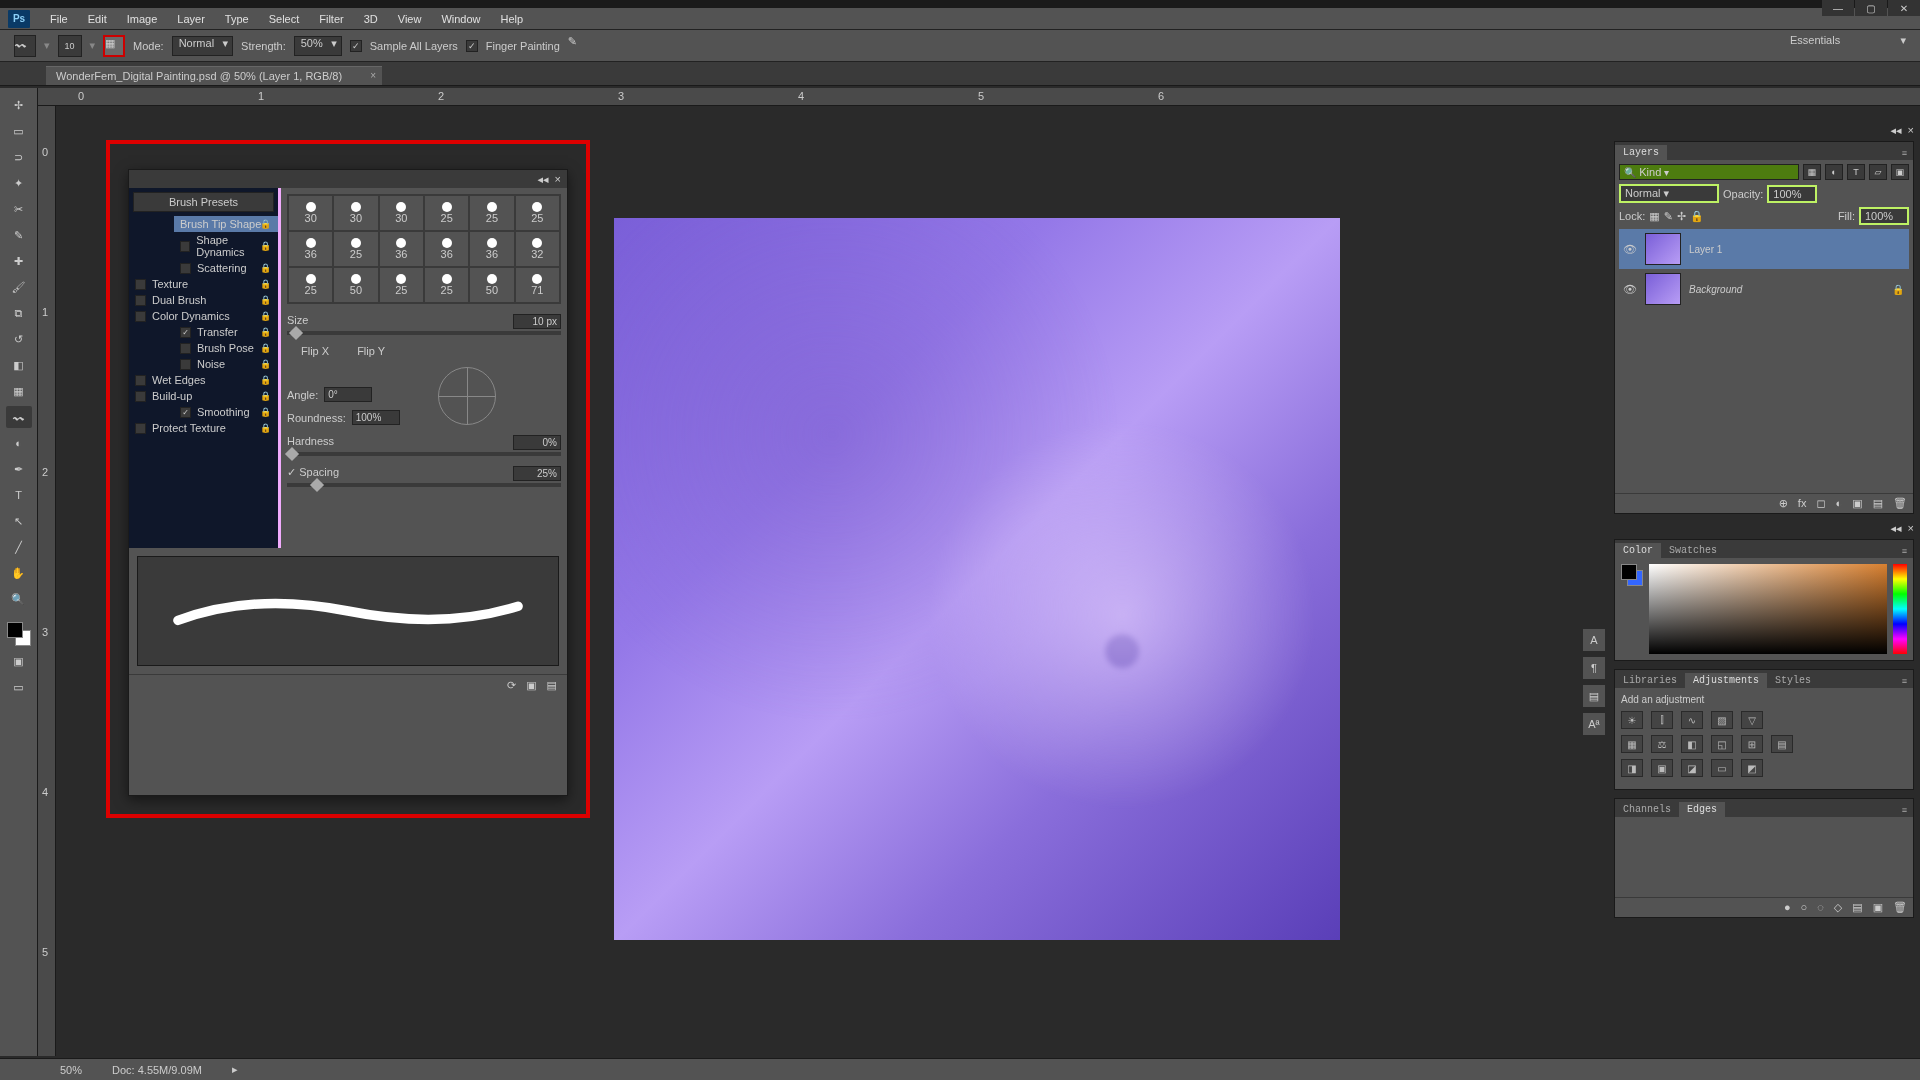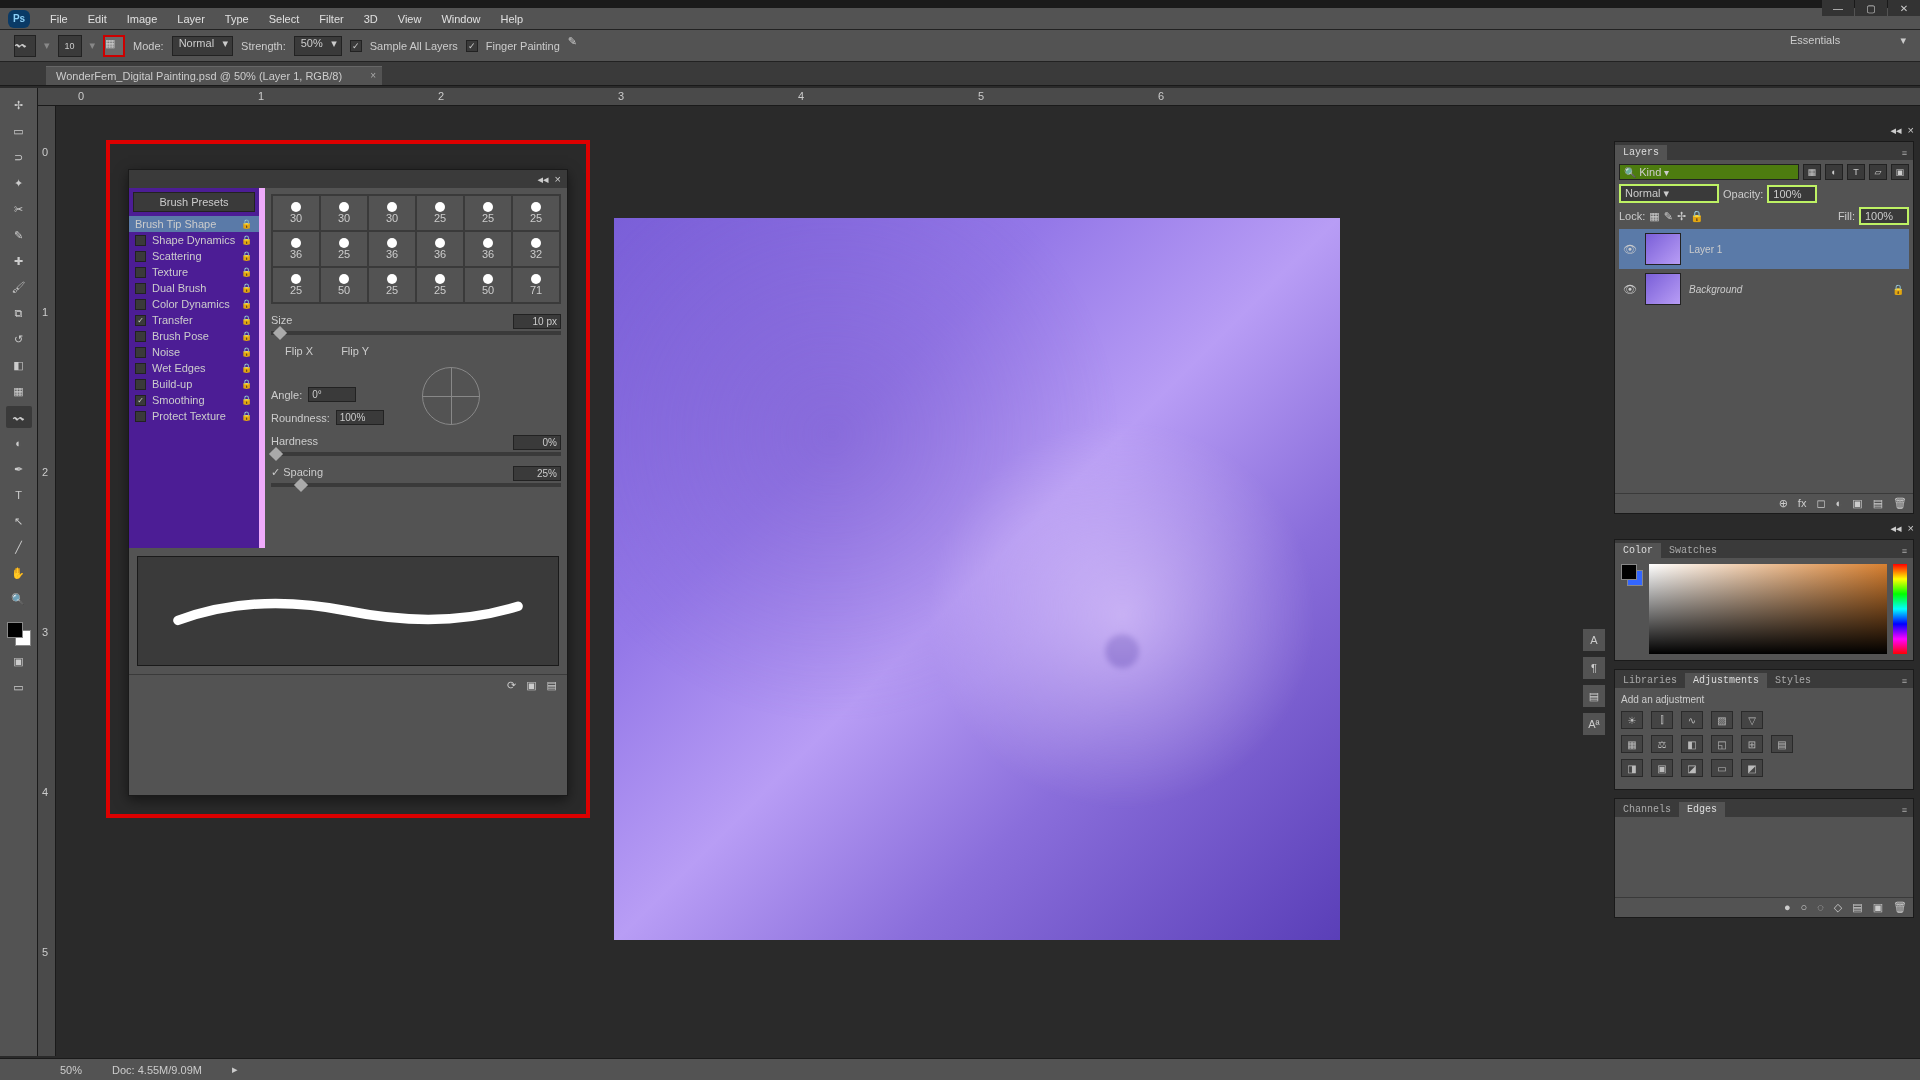--- a/index.html
+++ b/index.html
@@ -5,21 +5,21 @@
 * { margin:0; padding:0; box-sizing:border-box; font-family:"Segoe UI",Tahoma,sans-serif; font-size:11px; color:#ccc; user-select:none; }
 body { background:#2a2a2a; width:1920px; height:1080px; overflow:hidden; position:relative; }
 
 
 .titlebar { height:8px; background:#1a1a1a; }
 .winctl { position:absolute; top:0; right:0; display:flex; }
 .winctl div { width:32px; height:16px; background:#333; margin-left:1px; display:flex; align-items:center; justify-content:center; font-size:10px; }
 
 
 .menubar { height:22px; background:#535353; display:flex; align-items:center; padding-left:8px; border-bottom:1px solid #222; }
-.ps-logo { width:22px; height:18px; background:#0a3a66; border-radius:6px; color:#8cd0f8; font-weight:bold; font-size:10px; display:flex; align-items:center; justify-content:center; margin-right:10px; }
+.ps-logo { width:22px; height:18px; background:#0a3a66; border-radius:1px; color:#8cd0f8; font-weight:bold; font-size:10px; display:flex; align-items:center; justify-content:center; margin-right:10px; }
 .menubar span { padding:0 10px; color:#e0e0e0; }
 
 
 .optbar { height:32px; background:#535353; display:flex; align-items:center; padding-left:14px; border-bottom:1px solid #222; gap:8px; }
 .optbar .tool-ic { width:22px; height:22px; background:#3a3a3a; border:1px solid #222; }
 .optbar .num { width:24px; height:22px; background:#3a3a3a; border:1px solid #222; display:flex; align-items:center; justify-content:center; font-size:9px; }
 .optbar .highlighted { border:2px solid #c00; background:#6a6a6a; }
 .optbar label { color:#ccc; font-size:11px; }
 .optbar select,.optbar .sel { height:20px; background:#3a3a3a; border:1px solid #222; color:#ccc; padding:0 18px 0 6px; position:relative; }
 .optbar .chk { width:12px; height:12px; background:#3a3a3a; border:1px solid #222; display:inline-flex; align-items:center; justify-content:center; font-size:9px; color:#ccc; }
@@ -52,25 +52,25 @@
  radial-gradient(circle at 30% 30%,rgba(120,90,200,.4) 0%,transparent 40%),
  radial-gradient(circle at 70% 60%,#5a3fb8 2%,transparent 3%);
  filter:blur(2px); }
 
 
 .brush-panel-wrap { position:absolute; left:106px; top:52px; width:484px; height:678px; border:4px solid #d00; }
 .brush-panel { position:absolute; left:18px; top:25px; right:18px; bottom:18px; background:#535353; border:1px solid #1a1a1a; box-shadow:0 4px 12px rgba(0,0,0,.5); }
 .bp-title { height:18px; background:#3a3a3a; display:flex; align-items:center; justify-content:flex-end; gap:6px; padding-right:6px; font-size:9px; }
 .bp-tab { height:20px; background:#535353; padding:3px 8px; font-size:10px; border-bottom:1px solid #1a1a1a; }
 .bp-body { display:flex; height:360px; }
-.bp-left { width:136px; background:#4c1d95; border-right:6px solid #f0abfc; }
+.bp-left { width:152px; background:#0f172a; border-right:3px solid #f0abfc; }
 .bp-left .presets { background:#3a3a3a; text-align:center; padding:3px; border:1px solid #222; margin:4px; }
 .bp-left .opt { display:flex; align-items:center; padding:2px 6px; gap:6px; font-size:10px; color:#999; position:relative; }
 .bp-left .opt.active { background:#5a7aa8; color:#e8e8e8; }
-.bp-left .opt.on { color:#ccc; }
+.bp-left .opt.on { color:#ccc;margin-left:45px; }
 .bp-left .cb { width:11px; height:11px; border:1px solid #222; background:#3a3a3a; display:inline-flex; align-items:center; justify-content:center; font-size:8px; }
 .bp-left .lock { position:absolute; right:6px; color:#888; font-size:9px; }
 .bp-right { flex:1; background:#535353; padding:6px; }
 .brush-grid { display:grid; grid-template-columns:repeat(6,1fr); gap:2px; height:110px; overflow:hidden; background:#3a3a3a; padding:2px; }
 .brush-grid div { background:#535353; display:flex; flex-direction:column; align-items:center; justify-content:center; font-size:8px; color:#ccc; }
 .brush-grid .dot { width:10px; height:10px; background:#fff; border-radius:50%; }
 .bp-slider { margin-top:10px; }
 .bp-slider .row { display:flex; justify-content:space-between; margin:6px 0 2px; font-size:10px; }
 .bp-slider .track { height:4px; background:#3a3a3a; position:relative; }
 .bp-slider .thumb { width:10px; height:10px; background:#aaa; position:absolute; top:-3px; transform:rotate(45deg); }

